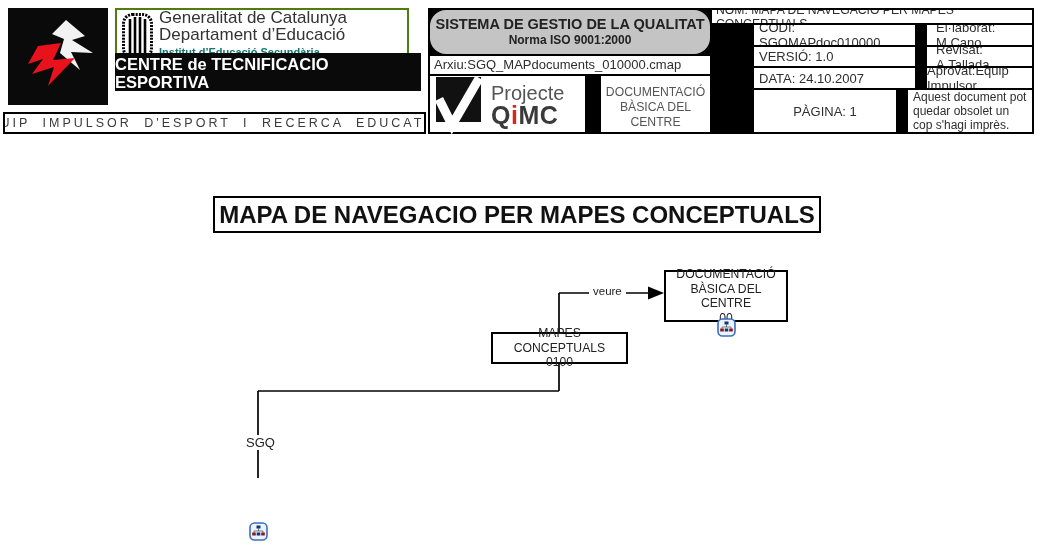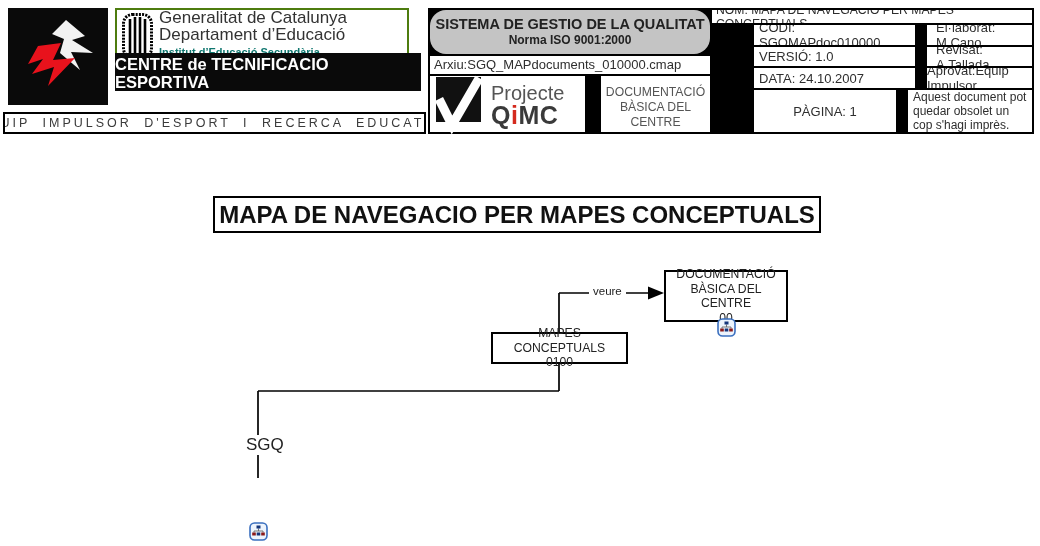--- a/index.html
+++ b/index.html
@@ -48,21 +48,21 @@
   .title-box { position:absolute; left:213px; top:196px; width:608px; height:37px; border:2px solid #000; display:flex; align-items:center; justify-content:center; font-size:24px; font-weight:bold; color:#111; white-space:nowrap; }
 
   
   .map-lines { position:absolute; left:0; top:0; width:1040px; height:546px; pointer-events:none; }
   .cnode { position:absolute; background:#fff; border:2px solid #000; text-align:center; font-size:12.2px; color:#222; line-height:14.5px; display:flex; flex-direction:column; justify-content:center; }
   .node-mapes { left:491px; top:332px; width:137px; height:32px; }
   .node-doc { left:664px; top:270px; width:124px; height:52px; }
   .node-sgq { left:191px; top:478px; width:134px; height:49px; }
   .link-label { position:absolute; background:#fff; font-size:11.5px; color:#222; padding:0 4px; }
   .lbl-veure { left:589px; top:285px; }
-  .lbl-sgq { left:240px; top:435px; font-size:17px; padding:0 6px; }
+  .lbl-sgq { left:240px; top:435px; font-size:13px; padding:0 6px; }
   .cmap-icon { position:absolute; width:19px; height:19px; }
   .icon-doc { left:717px; top:318px; }
   .icon-sgq { left:249px; top:522px; }
 </style>
 </head>
 <body>
 
 <div class="page">
 
   <div class="logo-black">

